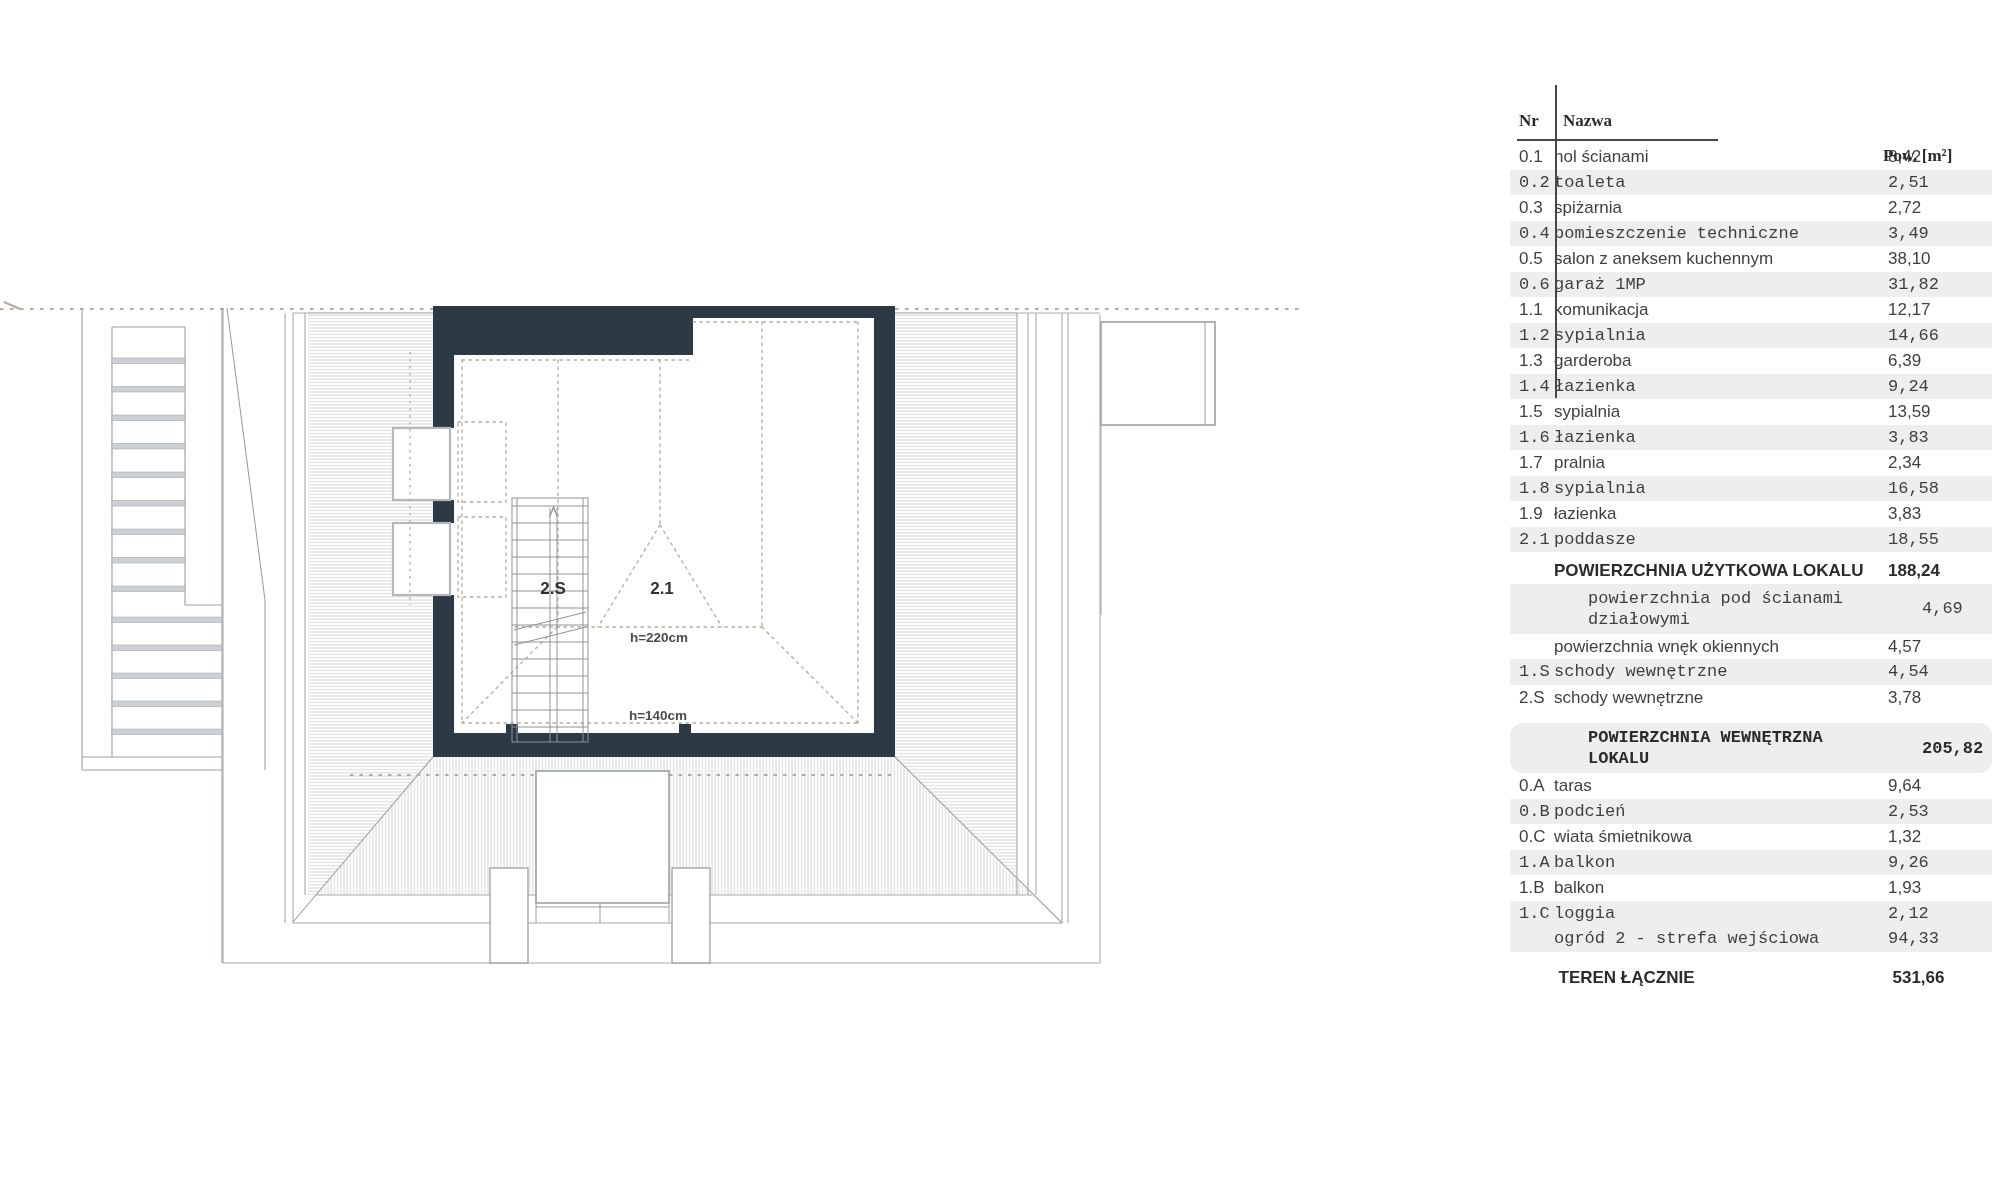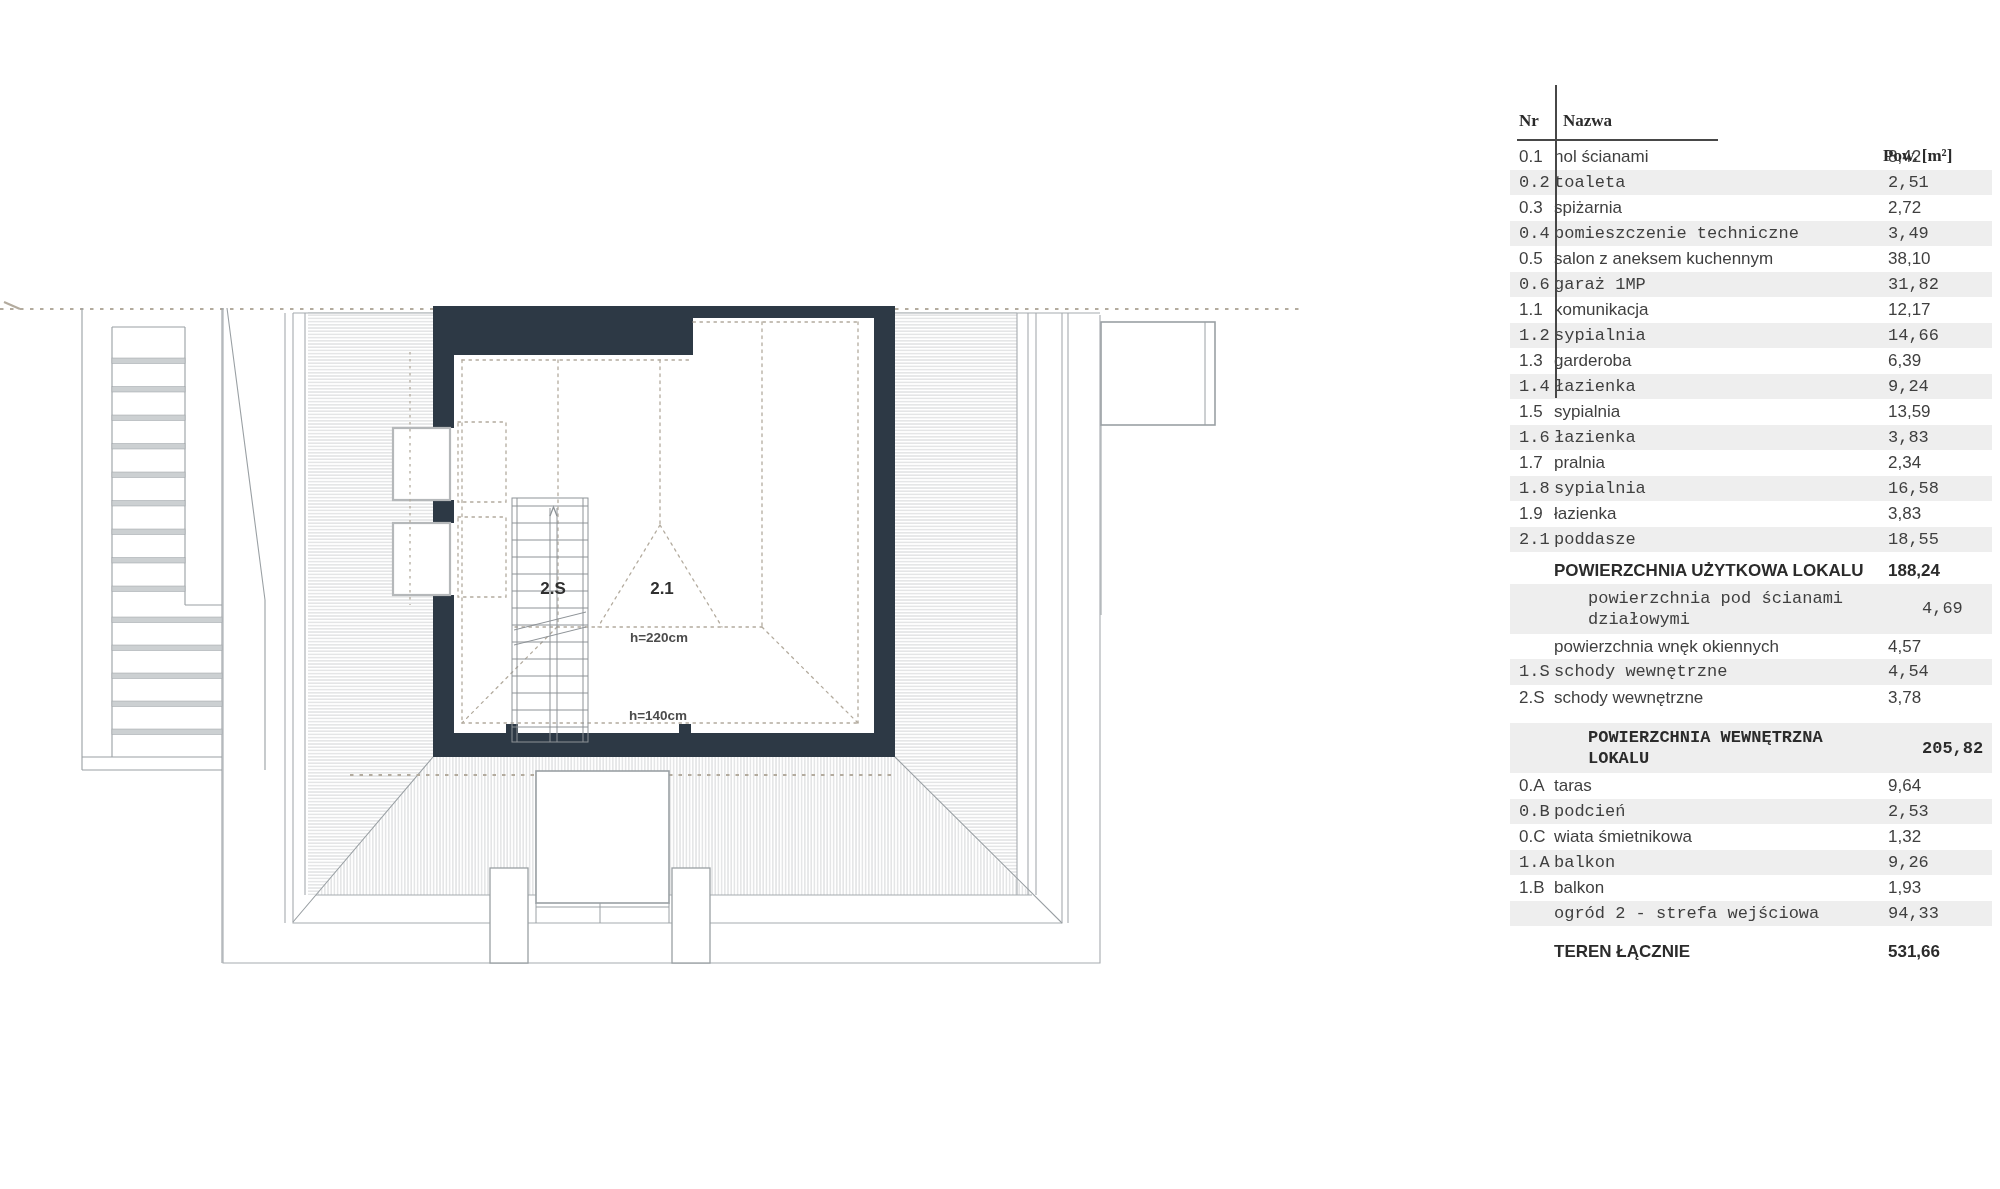--- a/index.html
+++ b/index.html
@@ -253,21 +253,21 @@
       <div class="row shaded">
         <span class="c-nr">1.S</span>
         <span class="c-name">schody wewnętrzne</span>
         <span class="c-val">4,54</span>
       </div>
       <div class="row">
         <span class="c-nr">2.S</span>
         <span class="c-name">schody wewnętrzne</span>
         <span class="c-val">3,78</span>
       </div>
-      <div class="row shaded bold two" style="margin-top: 13px;">
+      <div class="row shaded bold two" style="margin-top: 13px; border-radius: 13px;">
         <span class="c-nr"></span>
         <span class="c-name">POWIERZCHNIA WEWNĘTRZNA
 LOKALU</span>
         <span class="c-val">205,82</span>
       </div>
       <div class="row">
         <span class="c-nr">0.A</span>
         <span class="c-name">taras</span>
         <span class="c-val">9,64</span>
       </div>
@@ -285,23 +285,28 @@
         <span class="c-nr">1.A</span>
         <span class="c-name">balkon</span>
         <span class="c-val">9,26</span>
       </div>
       <div class="row">
         <span class="c-nr">1.B</span>
         <span class="c-name">balkon</span>
         <span class="c-val">1,93</span>
       </div>
       <div class="row shaded">
+        <span class="c-nr">1.C</span>
+        <span class="c-name">loggia</span>
+        <span class="c-val">2,12</span>
+      </div>
+      <div class="row shaded">
         <span class="c-nr"></span>
         <span class="c-name">ogród 2 - strefa wejściowa</span>
         <span class="c-val">94,33</span>
       </div>
-      <div class="row bold" style="margin-top: 13px;">
+      <div class="row bold" style="margin-top: 13px; justify-content: center;">
         <span class="c-nr"></span>
         <span class="c-name">TEREN ŁĄCZNIE</span>
         <span class="c-val">531,66</span>
       </div>
     </div>
 </div>
 
 </body></html>

